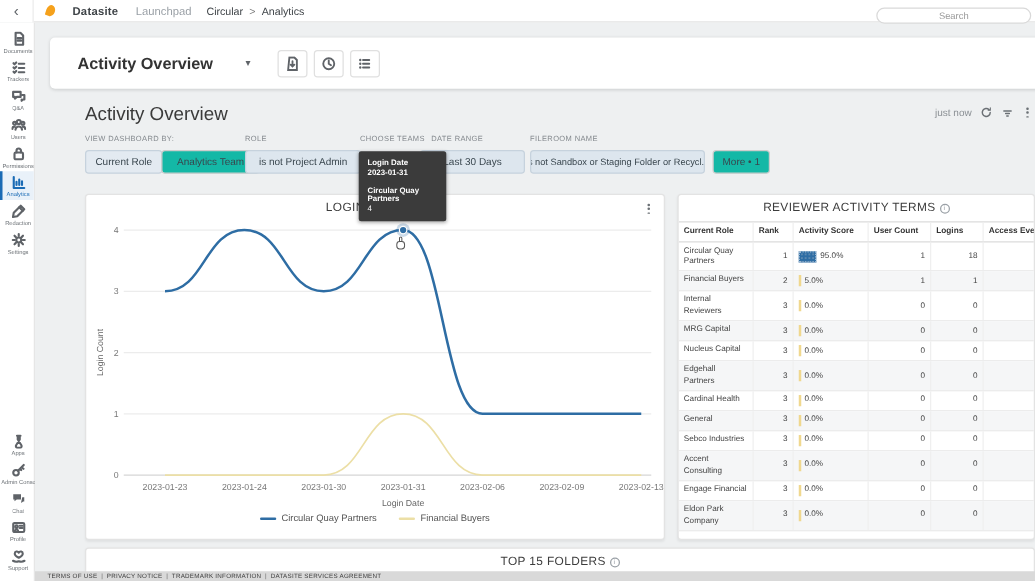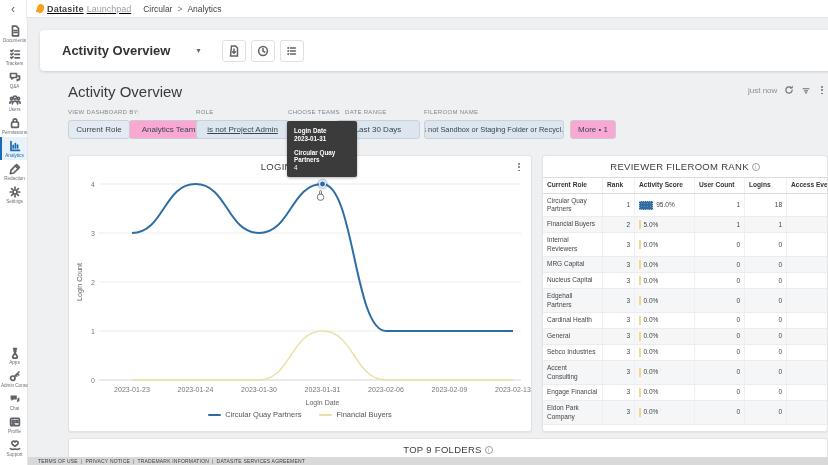--- a/index.html
+++ b/index.html
@@ -5,21 +5,21 @@
   * { margin:0; padding:0; box-sizing:border-box; }
   html,body { background:#cfcfcf; }
   body { font-family:"Liberation Sans", sans-serif; }
   .screen { position:relative; width:828px; height:465px; background:#eef0f1; overflow:hidden; }
 
   
   .topbar { position:absolute; left:0; top:0; width:828px; height:18px; background:#fff;
             border-bottom:1px solid #e3e3e3; display:flex; align-items:center; z-index:30; }
   .back-btn { width:27px; height:18px; border:none; background:#fff; border-right:1px solid #ececec;
               color:#5f6368; font-size:12px; line-height:16px; cursor:pointer; }
-  .brand { display:flex; align-items:center; margin-left:10px; gap:3px; cursor:pointer;text-decoration:underline; }
+  .brand { display:flex; align-items:center; margin-left:10px; gap:14px; cursor:pointer; }
   .brand-mark { width:7px; height:9px; background:#f5a11c; border-radius:55% 55% 55% 10%;
                 transform:rotate(18deg); display:inline-block; }
   .brand-name { font-size:9px; font-weight:bold; color:#3f4448; letter-spacing:.2px; }
   .brand-suffix { font-size:9px; color:#9aa0a6; }
   .crumbs { margin-left:12px; font-size:8.5px; color:#3f4448; display:flex; gap:5px; align-items:center; }
   .crumb-sep { color:#777; }
   .search-wrap { position:absolute; right:3px; top:2px; }
   .search-input { width:124px; height:13px; border:1px solid #d9d9d9; border-radius:8px;
                   font-size:7.5px; color:#777; text-align:center; outline:none; background:#fff;
                   font-family:"Liberation Sans",sans-serif; }
@@ -61,21 +61,21 @@
   .meta-icon svg { width:10px; height:10px; stroke:#6b7075; fill:none; stroke-width:1.4; stroke-linecap:round; }
   .kebab { display:flex; flex-direction:column; gap:1.5px; cursor:pointer; padding:1px 3px; }
   .kebab i { width:1.8px; height:1.8px; border-radius:50%; background:#6b7075; display:block; }
 
   
   .flabel { position:absolute; top:109px; font-size:6px; color:#818archive;} 
   .flabel { color:#83888d; letter-spacing:.3px; }
   .chip { position:absolute; top:120px; height:19px; display:flex; align-items:center; justify-content:center;
           font-size:8px; color:#39464e; border:1px solid #c6d2dd; background:#dde6ee; border-radius:3px;
           cursor:pointer; white-space:nowrap; overflow:hidden; padding:0 6px; }
-  .chip.white { background:#f9a8d4; border-color:#cccccc; }
+  .chip.white { background:#14b8a6; border-color:#cccccc; }
 
   
   .tooltip { position:absolute; left:287px; top:121px; width:70px; background:#3b3b3b; color:#fff;
              border-radius:2px; padding:6px 7px 6px 7px; z-index:40; box-shadow:0 1px 3px rgba(0,0,0,.3); }
   .tooltip .tt-label { font-size:6.3px; font-weight:bold; }
   .tooltip .tt-date { font-size:6.3px; font-weight:bold; margin-top:1px; }
   .tooltip .tt-series { font-size:6.3px; font-weight:bold; margin-top:7px; }
   .tooltip .tt-value { font-size:6.3px; margin-top:1px; }
 
   
@@ -132,20 +132,23 @@
     <div class="brand">
       <span class="brand-mark"></span>
       <span class="brand-name">Datasite</span>
       <span class="brand-suffix">Launchpad</span>
     </div>
     <nav class="crumbs">
       <span class="crumb">Circular</span>
       <span class="crumb-sep">&gt;</span>
       <span class="crumb">Analytics</span>
     </nav>
+    <div class="search-wrap">
+      <input class="search-input" placeholder="Search" style="">
+    </div>
   </header>
 
   <aside class="sidebar">
     <div class="side-group-top" id="sidebar-top">
         <div class="side-item">
           <span class="side-icon">
             <svg viewBox="0 0 12 12">
               <path d="M3.5 1.2h3.8l2.2 2.2v7.4H3.5z"></path>
               <path d="M5 5.5h3M5 7.5h3"></path>
             </svg>
@@ -318,21 +321,21 @@
   <span class="flabel" style="left:68px;position:absolute;top:109px;font-size:6px;">VIEW DASHBOARD BY:</span>
   <span class="flabel" style="left:196px;position:absolute;top:109px;font-size:6px;">ROLE</span>
   <span class="flabel" style="left:288px;position:absolute;top:109px;font-size:6px;">CHOOSE TEAMS</span>
   <span class="flabel" style="left:345px;position:absolute;top:109px;font-size:6px;">DATE RANGE</span>
   <span class="flabel" style="left:424px;position:absolute;top:109px;font-size:6px;">FILEROOM NAME</span>
 
   <div id="view-options">
       <div class="chip" style="left: 68px; width: 62px; background: rgb(227, 234, 241);">Current Role</div>
       <div class="chip white" style="left: 129px; width: 79px;">Analytics Team</div>
     </div>
-  <div class="chip" style="left:196px;width:93px;text-decoration:underline;">is not Project Admin</div>
+  <div class="chip" style="left:196px;width:93px;">is not Project Admin</div>
   <div class="chip" style="left:336px;width:84px;">Last 30 Days</div>
   <div class="chip" style="left:424px;width:140px;font-size:7.4px;">is not Sandbox or Staging Folder or Recycl...</div>
   <div class="chip white" style="left:570px;width:46px;">More • 1</div>
 
   <section class="panel chart-panel">
     <div class="panel-title-row">
       <span>LOGIN ACTIVITY</span>
     </div>
     <span class="kebab chart-kebab">
         <i></i>
@@ -379,21 +382,21 @@
         </span>
         <span class="legend-item">
           <span class="legend-dash" style="background: rgb(236, 223, 166);"></span>
           <span>Financial Buyers</span>
         </span>
       </div>
   </section>
 
   <section class="panel rank-panel">
     <div class="panel-title-row">
-      <span>REVIEWER FILEROOM RANK</span><span class="info-dot">i</span>
+      <span>REVIEWER ACTIVITY TERMS</span><span class="info-dot">i</span>
     </div>
     <div class="rank-table" id="rank-table">
         <div class="rt-row header">
           <div class="rt-cell txt">Current Role</div>
           <div class="rt-cell txt">Rank</div>
           <div class="rt-cell txt">Activity Score</div>
           <div class="rt-cell txt">User Count</div>
           <div class="rt-cell txt">Logins</div>
           <div class="rt-cell txt">Access Events</div>
         </div>
@@ -527,21 +530,21 @@
           </div>
           <div class="rt-cell num">0</div>
           <div class="rt-cell num">0</div>
           <div class="rt-cell"></div>
         </div>
       </div>
   </section>
 
   <section class="panel folders-panel">
     <div class="panel-title-row">
-      <span>TOP 9 FOLDERS</span><span class="info-dot">i</span>
+      <span>TOP 15 FOLDERS</span><span class="info-dot">i</span>
     </div>
   </section>
 
   <div class="tooltip">
     <div class="tt-label">Login Date</div>
     <div class="tt-date">2023-01-31</div>
     <div class="tt-series">Circular Quay Partners</div>
     <div class="tt-value">4</div>
   </div>
 

